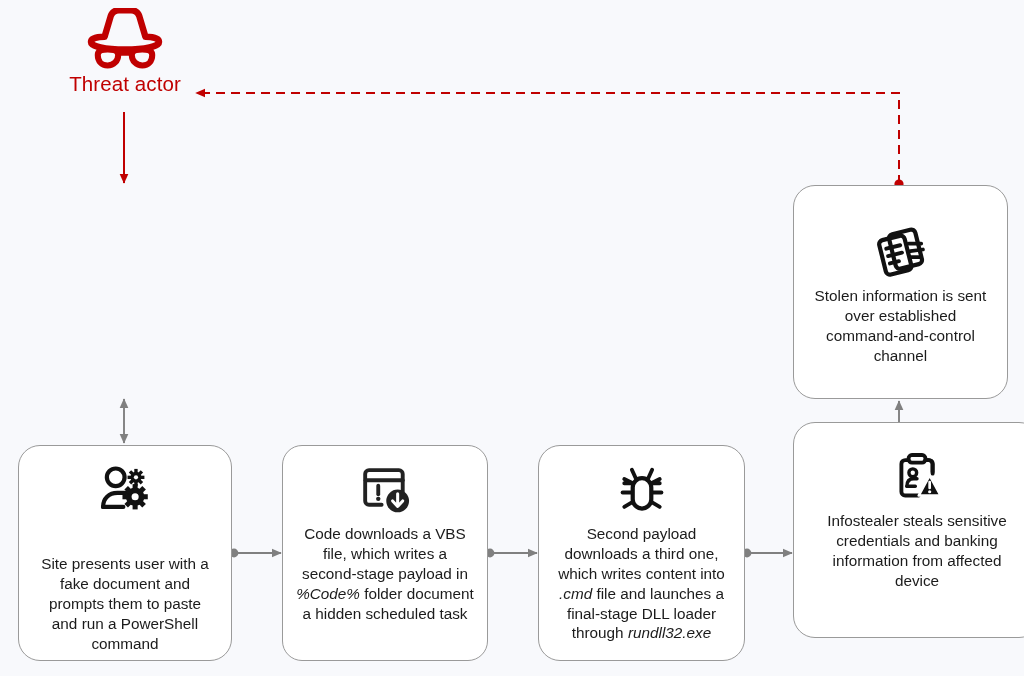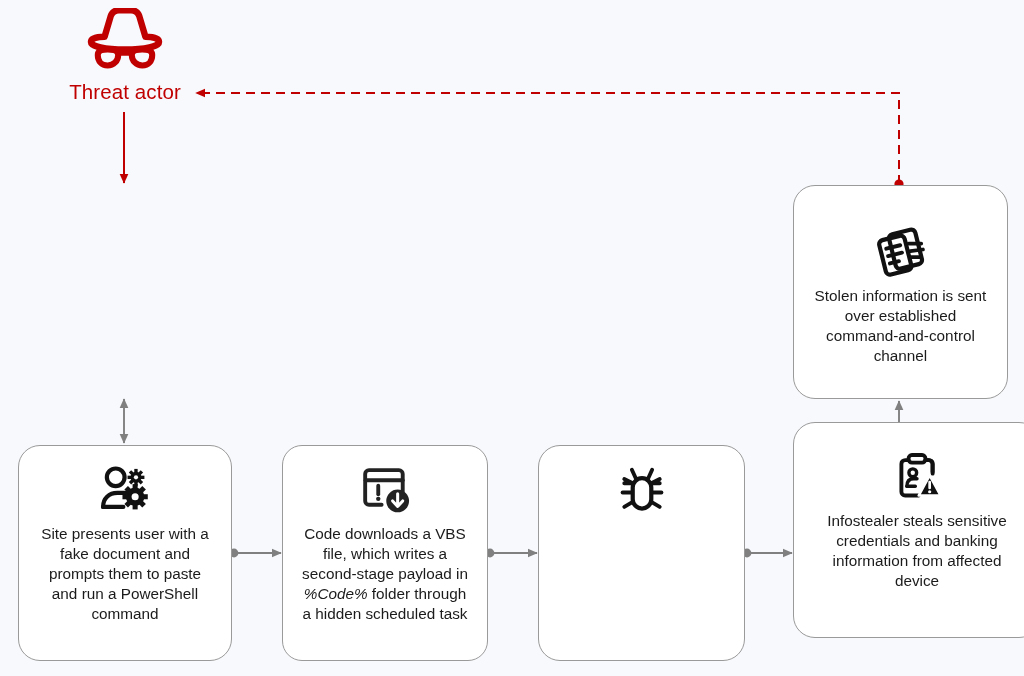--- a/index.html
+++ b/index.html
@@ -40,21 +40,21 @@
     text-align: center;
   }
   .actor-icon {
     display: block;
     margin: 0 auto;
     width: 76px;
     height: 62px;
   }
   .actor-label {
     display: block;
-    margin-top: 10px;
+    margin-top: 2px;
     font-size: 20.5px;
     color: #c00000;
     letter-spacing: 0.1px;
     white-space: nowrap;
     text-align: center;
   }
 
   
   .node {
     position: absolute;
@@ -78,21 +78,21 @@
     line-height: 1.30;
     color: #1b1b1b;
     text-align: center;
     white-space: pre-line;
   }
   .node-text i { font-style: italic; }
 
   
   #node-phishing   { left: 18px;  top: 185px; width: 214px; height: 214px; }
   #node-c2         { left: 793px; top: 185px; width: 215px; height: 214px; }
-  #node-fakesite   { left: 18px;  top: 445px; width: 214px; height: 216px; }
+  #node-fakesite   { left: 18px;  top: 445px; width: 214px; height: 216px; gap: 30px; }
   #node-vbs        { left: 282px; top: 445px; width: 206px; height: 216px; border-radius: 20px; }
   #node-secondpl   { left: 538px; top: 445px; width: 207px; height: 216px; }
   #node-infosteal  { left: 793px; top: 422px; width: 248px; height: 216px; }
 
   #node-c2 { padding-top: 40px; }
   #node-infosteal { padding-top: 28px; }
 </style>
 </head>
 <body>
 
@@ -226,39 +226,45 @@
 
       <path d="M24 25 L24 35" stroke="#222" stroke-width="4.6" stroke-linecap="round"></path>
       <circle cx="24" cy="40.5" r="2.6" fill="#222"></circle>
 
       <circle cx="47" cy="43" r="13.5" fill="#222"></circle>
       <path d="M47 34.5 L47 49 M41 43 L47 49.5 L53 43" fill="none" stroke="#fff" stroke-width="3.6" stroke-linecap="round" stroke-linejoin="round"></path>
     </svg>
     <div class="node-text"><span>Code downloads a VBS
 file, which writes a
 second-stage payload in
-</span><i>%Code%</i><span> folder through
+</span><i>%Code%</i><span> folder document
 a hidden scheduled task</span></div>
   </div>
 
   <div class="node" id="node-secondpl">
     <svg class="node-icon" viewBox="0 0 64 60" xmlns="http://www.w3.org/2000/svg">
 
       <rect x="21" y="16" width="22" height="36" rx="11" fill="none" stroke="#111" stroke-width="5"></rect>
 
       <path d="M25 17 L20 6 M39 17 L44 6" stroke="#111" stroke-width="4.6" stroke-linecap="round"></path>
 
       <path d="M21 22 L11 17 M21 22 L11 22" stroke="#111" stroke-width="4.6" stroke-linecap="round"></path>
       <path d="M20 33 L9 33" stroke="#111" stroke-width="4.6" stroke-linecap="round"></path>
       <path d="M21 44 L11 50" stroke="#111" stroke-width="4.6" stroke-linecap="round"></path>
 
       <path d="M43 22 L53 17 M43 22 L53 22" stroke="#111" stroke-width="4.6" stroke-linecap="round"></path>
       <path d="M44 33 L55 33" stroke="#111" stroke-width="4.6" stroke-linecap="round"></path>
       <path d="M43 44 L53 50" stroke="#111" stroke-width="4.6" stroke-linecap="round"></path>
     </svg>
+    <div class="node-text"><span>Second payload
+downloads a third one,
+which writes content into
+</span><i>.cmd</i><span> file and launches a
+final-stage DLL loader
+through </span><i>rundll32.exe</i></div>
   </div>
 
   <div class="node" id="node-infosteal">
     <svg class="node-icon" viewBox="0 0 64 60" xmlns="http://www.w3.org/2000/svg">
 
       <path d="M42 10 L46 10 C48.5 10 50.5 12 50.5 14.5 L50.5 26" fill="none" stroke="#111" stroke-width="4.6" stroke-linecap="round" stroke-linejoin="round"></path>
       <path d="M42 10 L46 10 C48.5 10 50.5 12 50.5 14.5 L50.5 24
                M34 52 L18 52 C15.5 52 13.5 50 13.5 47.5 L13.5 14.5
                C13.5 12 15.5 10 18 10 L22 10" fill="none" stroke="#111" stroke-width="4.6" stroke-linecap="round" stroke-linejoin="round"></path>
 

